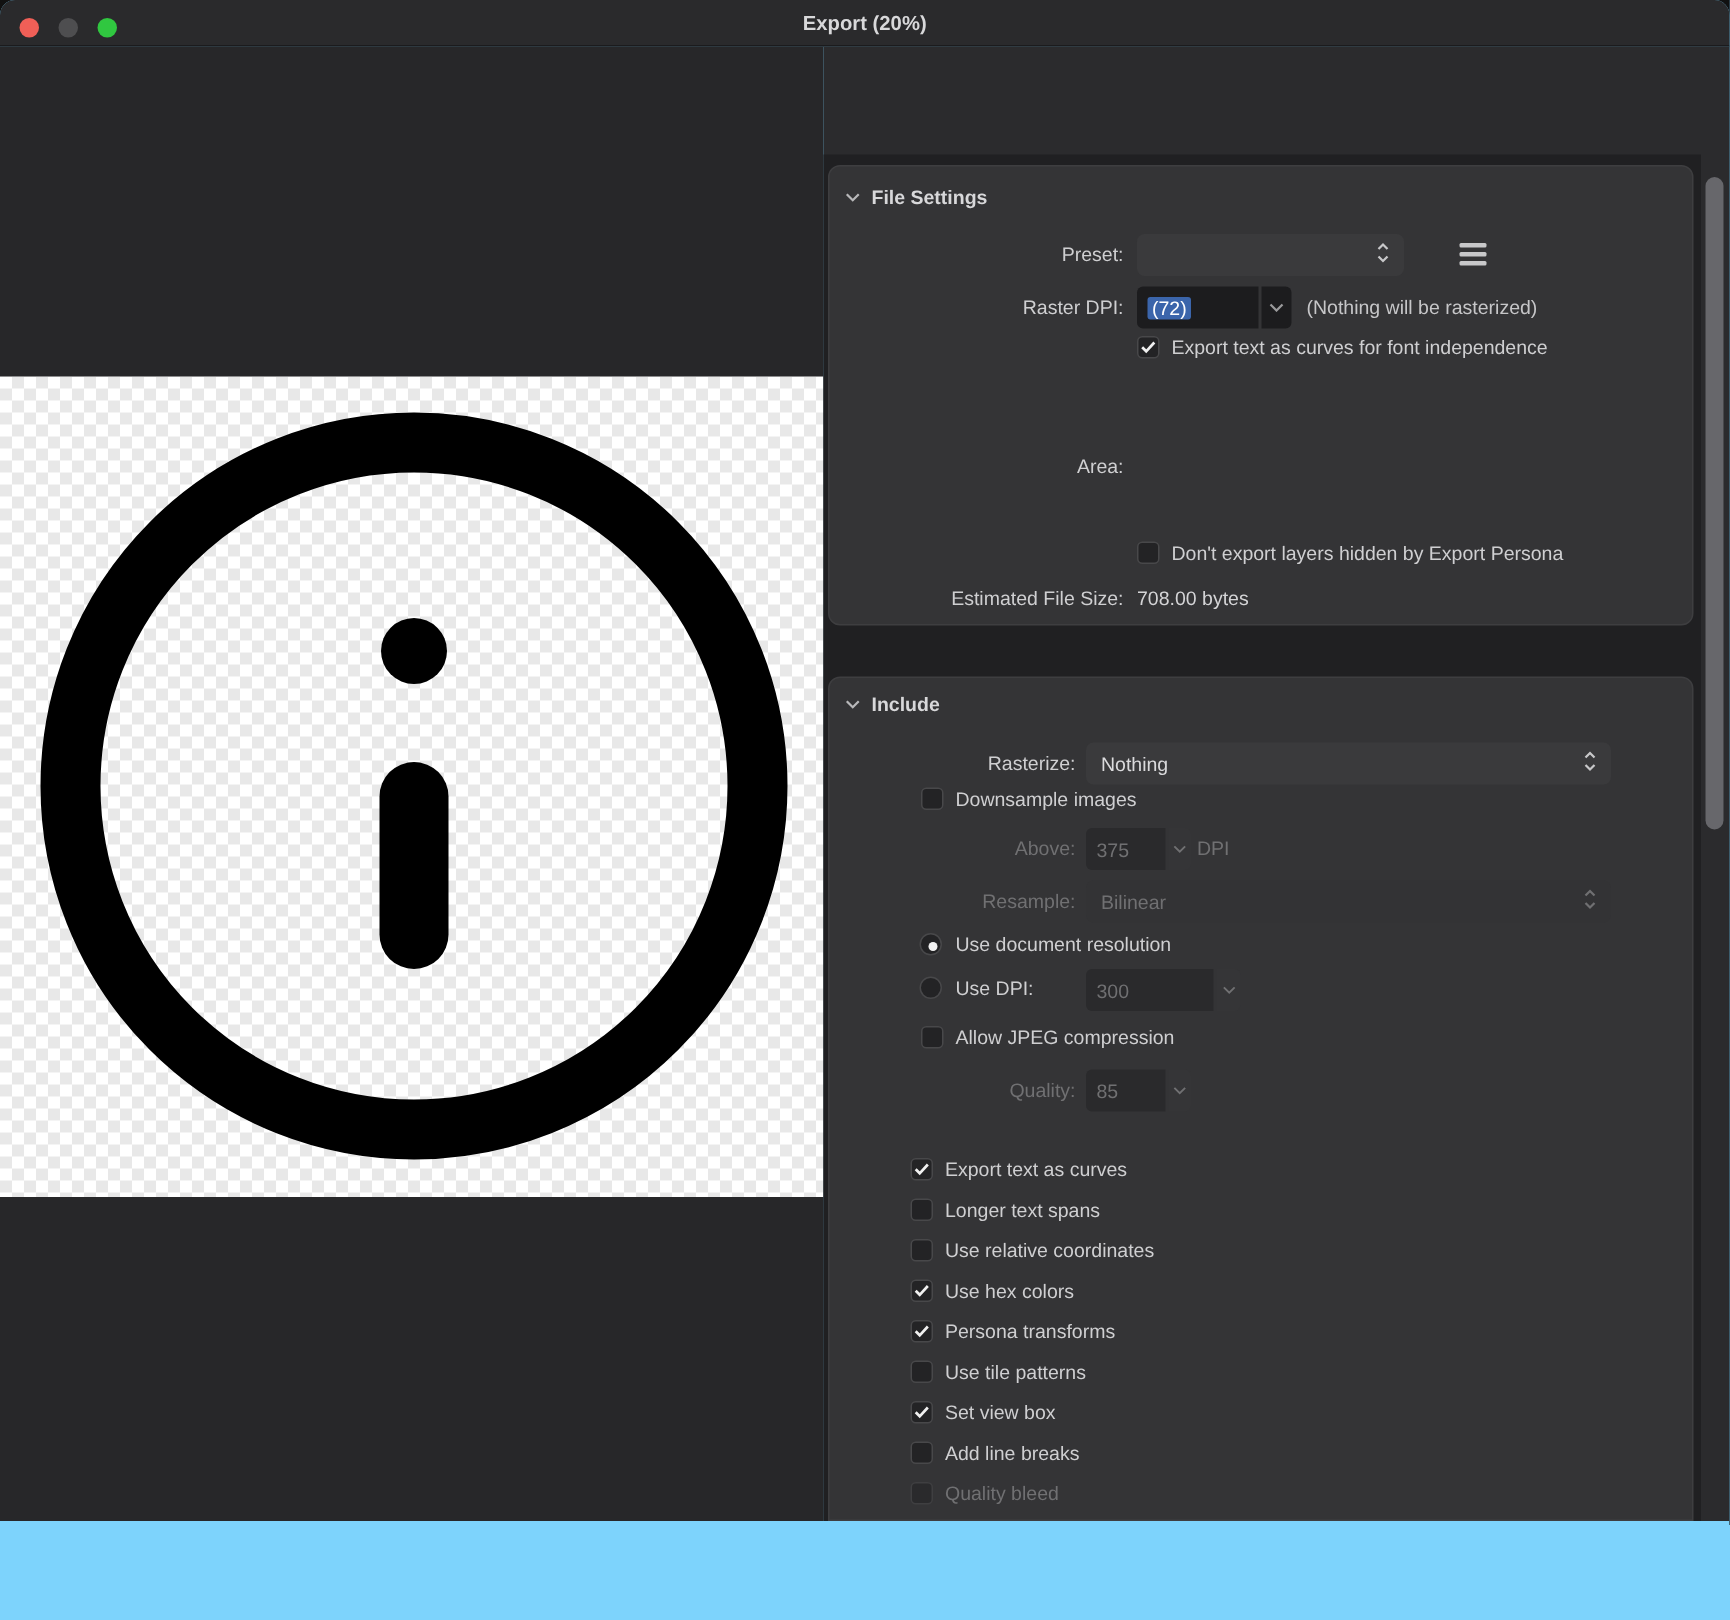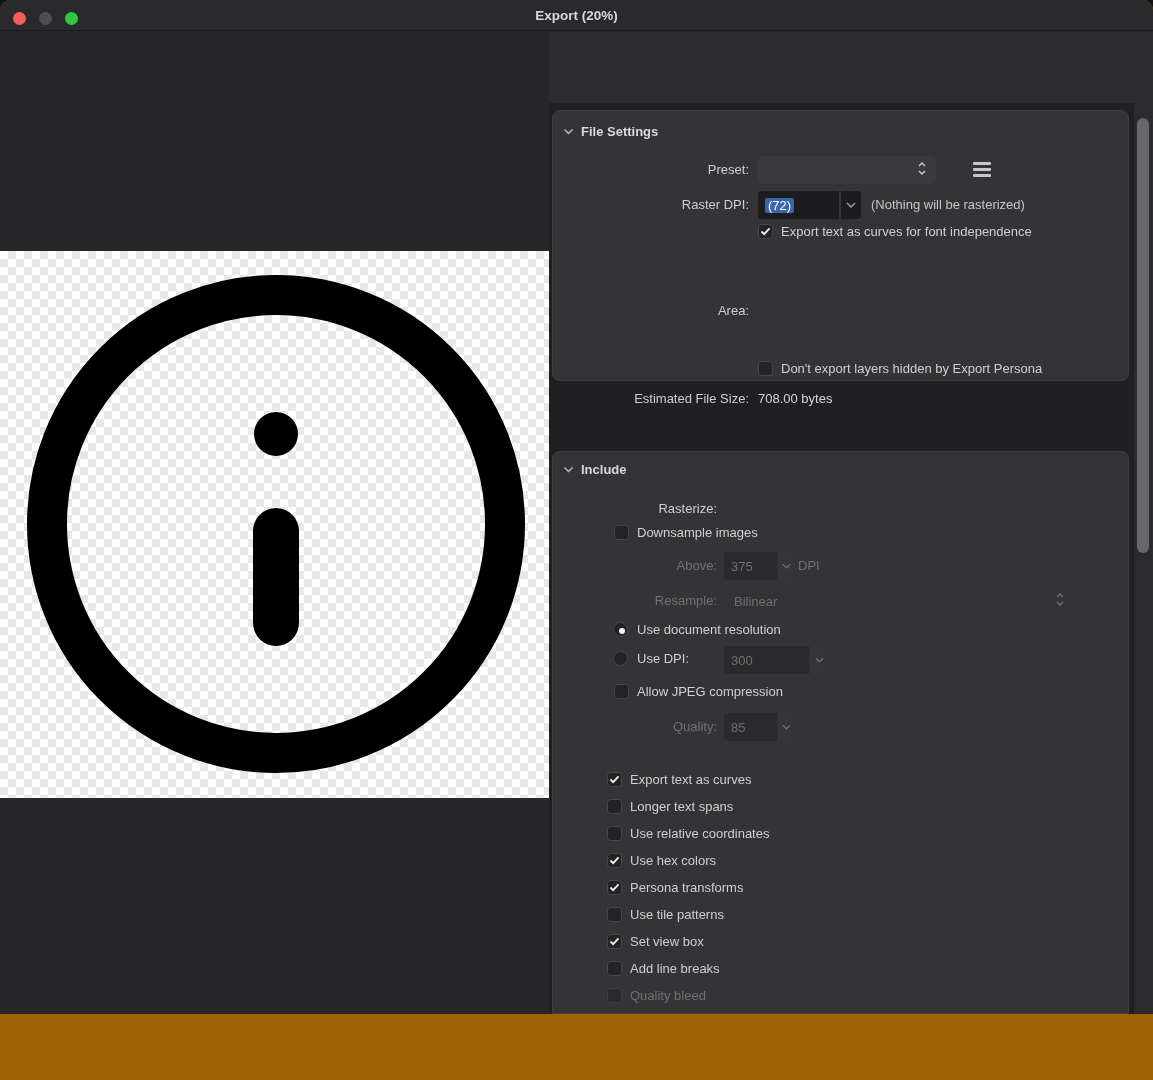--- a/index.html
+++ b/index.html
@@ -1,20 +1,20 @@
 <!DOCTYPE html>
 <html><head>
 <meta charset="utf-8">
 <style>
   * { margin:0; padding:0; box-sizing:border-box; }
   html,body { background:#111; }
   body { font-family:"Liberation Sans", sans-serif; }
   .window {
     position:relative; width:1153px; height:1080px; overflow:hidden;
-    background:#a16207; border-radius:10px 10px 0 0;
+    background:#7dd3fc; border-radius:10px 10px 0 0;
     color:#cfcfd1; font-size:13px;
   }
   
   .titlebar {
     position:absolute; left:0; top:0; width:1153px; height:31px;
     background:#2a2a2c; border-bottom:1px solid #1b1b1d;
   }
   .titlebar .title {
     position:absolute; left:0; right:0; top:0; height:31px;
     text-align:center; line-height:31px; color:#d8d8da; font-size:13.5px; font-weight:600;
@@ -30,21 +30,21 @@
     background:conic-gradient(#e8e8e8 0 25%, #ffffff 0 50%, #e8e8e8 0 75%, #ffffff 0);
     background-size:16px 16px;
   }
   
   .rside { position:absolute; left:549px; top:31px; width:604px; height:983px; background:#2b2b2d; }
   .rback { position:absolute; left:0; top:72px; width:585px; height:911px; background:#202022; }
   .panel {
     position:absolute; left:3px; width:577px; background:#343436;
     border:1px solid #3e3e40; border-radius:8px;
   }
-  .panel.fs  { top:79px;  height:271px; }
+  .panel.fs  { top:79px;  height:307px; }
   .panel.adv { top:420px; height:563px; border-radius:8px 8px 0 0; }
   .sec-head { position:absolute; left:10px; display:flex; align-items:center; gap:7px; color:#d8d8da; font-weight:600; }
   .sec-head svg { display:block; }
   
   .lab { position:absolute; text-align:right; color:#cfcfd1; line-height:16px; }
   .val { position:absolute; color:#d4d4d6; line-height:16px; }
   .dim, .dim * { color:#707072 !important; }
   .dim .combo-in, .dim .combo-btn { background:#2a2a2c !important; }
   .dim .combo-btn { background:#353537 !important; }
   .dim.select, .select.dim { background:#333335 !important; }
@@ -178,20 +178,29 @@
 
     <div class="panel adv">
       <div class="sec-head" style="top:10px">
         <svg width="11" height="7" viewBox="0 0 11 7">
             <path d="M1.5 1.5 L5.5 5.5 L9.5 1.5" stroke="#b8b8ba" stroke-width="1.5" fill="none"></path>
           </svg>
         <span>Include</span>
       </div>
 
       <div class="lab" style="left:4px;top:49px;width:160px">Rasterize:</div>
+      <div class="select" style="left:171px;top:43px;width:350px">
+        <span>Nothing</span>
+        <span class="stepper">
+          <svg width="10" height="15" viewBox="0 0 10 15">
+              <path d="M2 5 L5 2 L8 5" stroke="#c8c8ca" stroke-width="1.5" fill="none"></path>
+              <path d="M2 10 L5 13 L8 10" stroke="#c8c8ca" stroke-width="1.5" fill="none"></path>
+            </svg>
+        </span>
+      </div>
 
       <div class="checkbox" style="left:61px;top:73px">
         
       </div>
       <div class="cb-lab" style="left:84px;top:73px">Downsample images</div>
 
       <div class="dim">
         <div class="lab" style="left:4px;top:106px;width:160px">Above:</div>
         <div class="combo-in" style="left:171px;top:100px;width:53px">
           <span>375</span>

